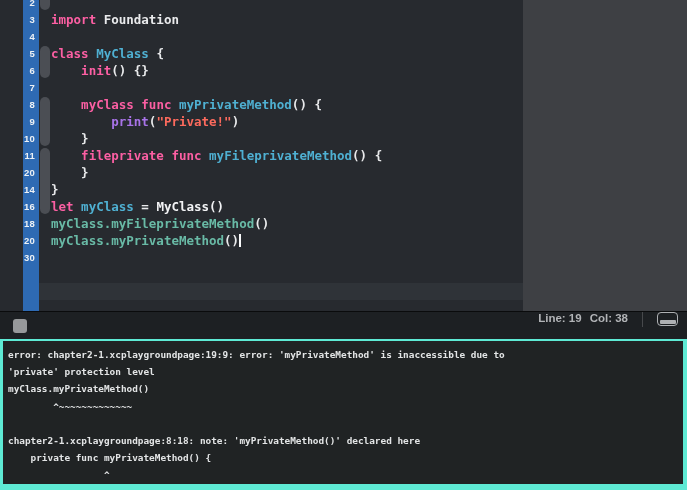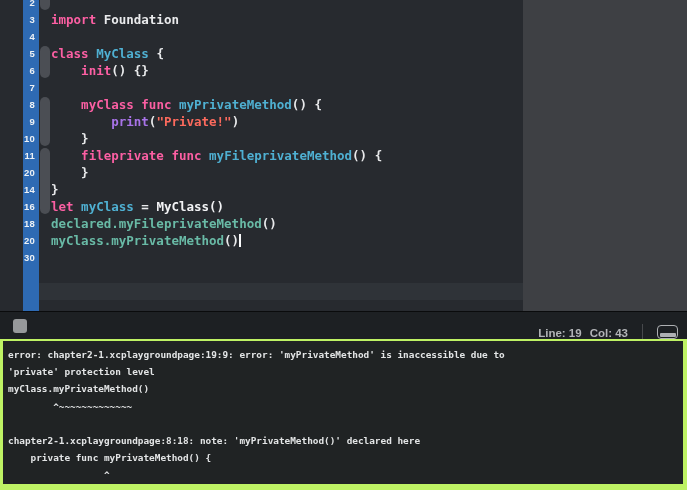--- a/index.html
+++ b/index.html
@@ -33,32 +33,32 @@
   .tk-type{color:#f2f3f5;font-weight:700;}
   #cursor{display:inline-block;width:2px;height:13px;background:#fafbfc;
     vertical-align:-2px;}
 
   
   #statusbar{position:absolute;left:0;top:311px;width:687px;height:28px;
     background:var(--statusbar-bg);border-top:1px solid #0a0b0c;box-sizing:border-box;}
   #stop-btn{position:absolute;left:13px;top:7px;width:14px;height:14px;
     border-radius:3px;background:#97999b;}
   #status-right{position:absolute;right:9px;top:0;height:100%;
-    display:flex;align-items:flex-end;gap:14px;}
+    display:flex;align-items:flex-start;gap:14px;}
   #linecol{font:600 11.5px "Liberation Sans",sans-serif;color:#b2b4b7;
     display:flex;gap:8px;}
   #status-divider{width:1px;height:15px;background:#47494c;}
   #debug-toggle{width:21px;height:14px;border:1.5px solid #aeb0b3;
     border-radius:4px;position:relative;box-sizing:border-box;}
   #debug-toggle .bar{position:absolute;left:1.5px;right:1.5px;bottom:1.5px;
     height:3.5px;background:#aeb0b3;border-radius:1px;}
 
   
   #console{position:absolute;left:0;top:339px;width:687px;height:151px;
-    background:#bef264;}
+    background:#5eead4;}
   #console-inner{position:absolute;left:3px;right:4px;top:2px;bottom:6px;
     background:var(--console-bg);overflow:hidden;}
   #console-text{margin:0;padding:5px 0 0 5px;white-space:pre;
     font:700 9.4px/17.2px "DejaVu Sans Mono",monospace;color:#e3e5e6;}
 </style>
 </head>
 <body>
 
 <div id="window">
 
@@ -120,39 +120,39 @@
         <div class="row">
           <span class="num">14</span>
           <span class="code"><span class="tk-pl">}</span></span>
         </div>
         <div class="row">
           <span class="num">16</span>
           <span class="code"><span class="tk-kw">let</span><span class="tk-pl"> </span><span class="tk-decl">myClass</span><span class="tk-pl"> = </span><span class="tk-type">MyClass()</span></span>
         </div>
         <div class="row">
           <span class="num">18</span>
-          <span class="code"><span class="tk-use">declared.myFileprivateMethod</span><span class="tk-pl">()</span></span>
+          <span class="code"><span class="tk-use">myClass.myFileprivateMethod</span><span class="tk-pl">()</span></span>
         </div>
         <div class="row">
           <span class="num">20</span>
           <span class="code"><span class="tk-use">myClass.myPrivateMethod</span><span class="tk-pl">()</span><span id="cursor"></span></span>
         </div>
         <div class="row">
           <span class="num">30</span>
           <span class="code"></span>
         </div>
       </div>
   </div>
 
   <div id="statusbar">
     <div id="stop-btn"></div>
     <div id="status-right">
       <div id="linecol">
         <span>Line: 19</span>
-        <span>Col: 43</span>
+        <span>Col: 38</span>
       </div>
       <div id="status-divider"></div>
       <div id="debug-toggle">
         <div class="bar"></div>
       </div>
     </div>
   </div>
 
   <div id="console">
     <div id="console-inner">

